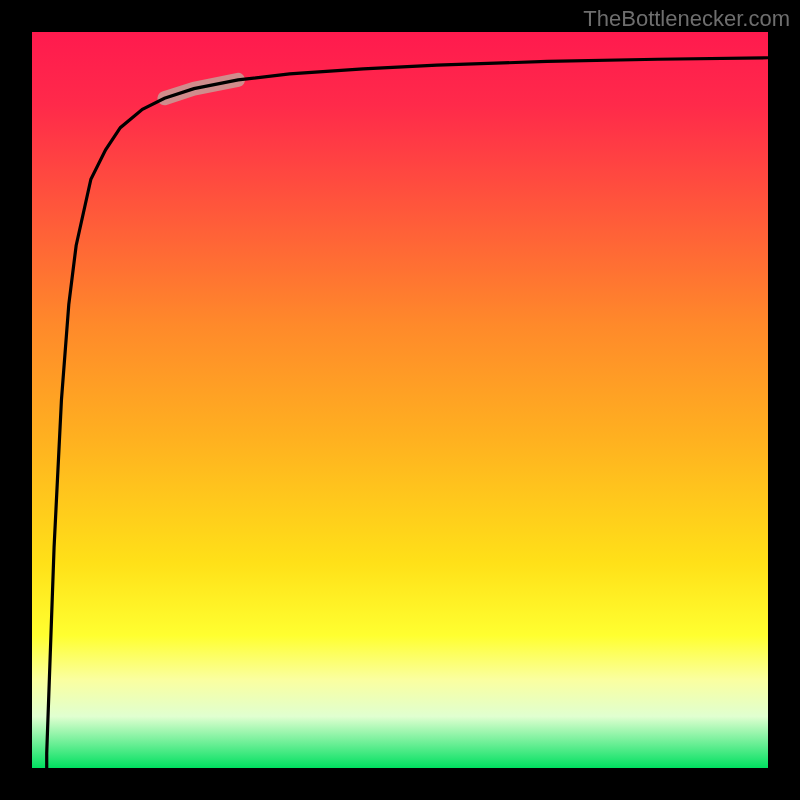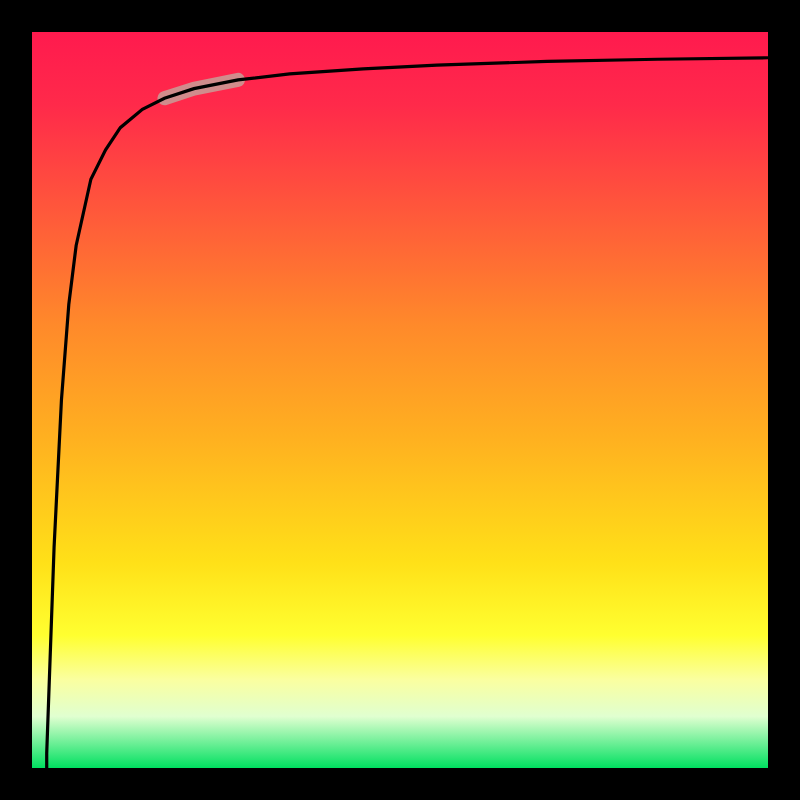--- a/index.html
+++ b/index.html
@@ -50,20 +50,21 @@
     width: 736px;
     height: 736px;
     z-index: 5;
     overflow: visible;
   }
 </style>
 </head>
 <body>
 
 <div class="container">
+  <div class="attribution">TheBottlenecker.com</div>
 
   <div class="plot-area"></div>
 
   <svg class="curve" viewBox="0 0 736 736" preserveAspectRatio="none">
     <path id="highlight-path" fill="none" stroke="#d08c8c" stroke-width="14" stroke-linecap="round" d="M 132.48 66.24000000000001 L 161.92 56.672000000000025 L 206.08 47.83999999999992 "></path>
     <path id="curve-path" fill="none" stroke="#000" stroke-width="3.2" d="M 14.72 736 L 14.72 721.28 L 22.08 515.2 L 29.44 368 L 36.800000000000004 272.32 L 44.16 213.44000000000005 L 58.88 147.19999999999993 L 73.60000000000001 117.75999999999999 L 88.32 95.67999999999995 L 110.39999999999999 77.27999999999997 L 132.48 66.24000000000001 L 161.92 56.672000000000025 L 206.08 47.83999999999992 L 257.59999999999997 41.952 L 331.2 36.80000000000007 L 404.8 33.120000000000005 L 515.1999999999999 29.440000000000055 L 625.6 27.23199999999997 L 736 25.75999999999999 "></path>
   </svg>
 </div>
 
 </body></html>

